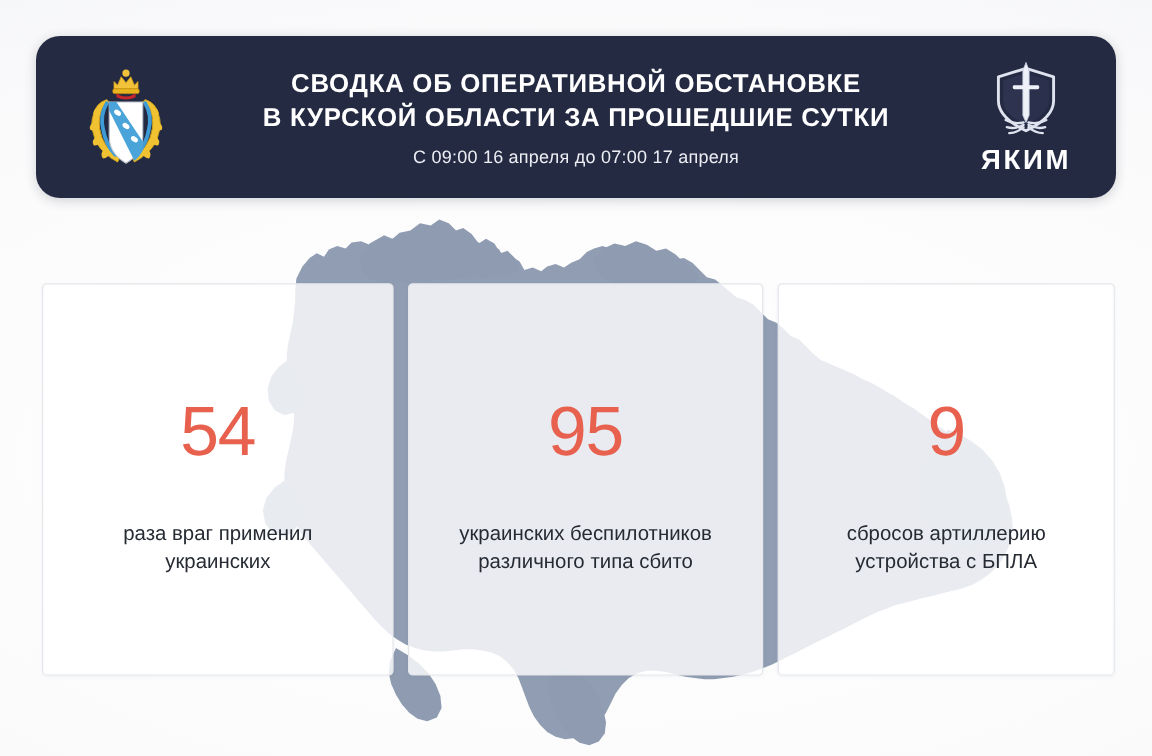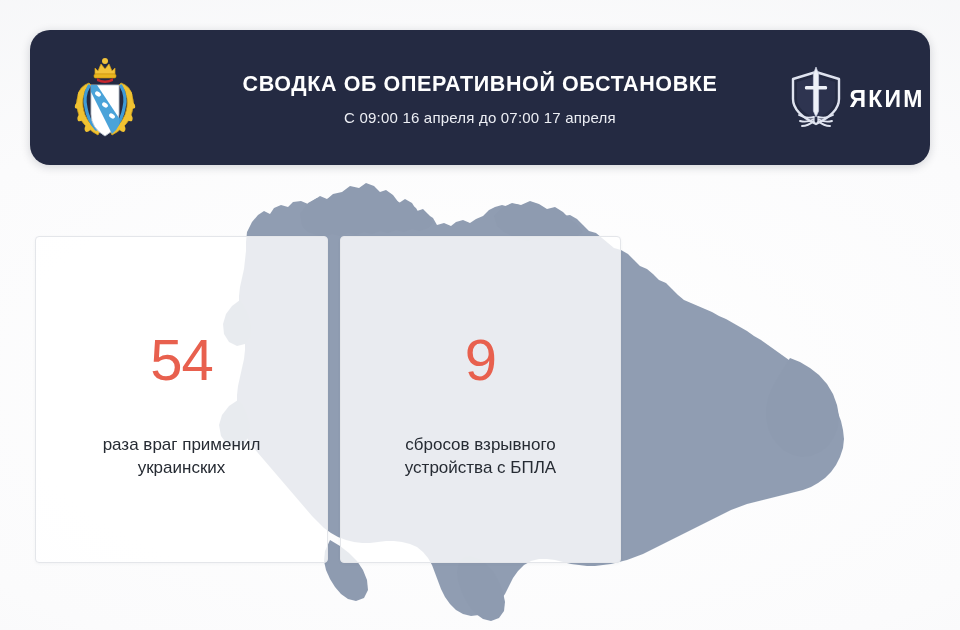--- a/index.html
+++ b/index.html
@@ -54,21 +54,21 @@
     height: 100%;
     display: flex;
     align-items: center;
     justify-content: center;
   }
   .logo-slot {
     width: 150px;
     min-width: 150px;
     height: 100%;
     display: flex;
-    flex-direction: row;
+    flex-direction: column;
     align-items: center;
     justify-content: center;
     gap: 2px;
   }
   .title-slot {
     flex: 1 1 auto;
     display: flex;
     flex-direction: column;
     align-items: center;
     justify-content: center;
@@ -270,20 +270,21 @@
           <g fill="#ffffff">
             <ellipse cx="29" cy="42" rx="3.2" ry="2.1" transform="rotate(35 29 42)"></ellipse>
             <ellipse cx="36" cy="53" rx="3.2" ry="2.1" transform="rotate(35 36 53)"></ellipse>
             <ellipse cx="43" cy="64" rx="3.2" ry="2.1" transform="rotate(35 43 64)"></ellipse>
           </g>
         </svg>
       </div>
 
       <div class="title-slot">
         <div class="title-line">СВОДКА ОБ ОПЕРАТИВНОЙ ОБСТАНОВКЕ</div>
+        <div class="title-line">В КУРСКОЙ ОБЛАСТИ ЗА ПРОШЕДШИЕ СУТКИ</div>
         <div class="subtitle-line">С 09:00 16 апреля до 07:00 17 апреля</div>
       </div>
 
       <div class="logo-slot">
         <svg width="62" height="66" viewBox="0 0 62 66" xmlns="http://www.w3.org/2000/svg" aria-hidden="true">
 
           <path d="M31 7 L54 14 L54 34 Q54 48 31 59 Q8 48 8 34 L8 14 Z" fill="none" stroke="#dfe3ef" stroke-width="2.4" stroke-linejoin="round"></path>
 
           <path d="M31 11 L50 17 L50 34 Q50 45 31 54 Z" fill="#2d3450" opacity="0.75"></path>
           <path d="M31 11 L12 17 L12 34 Q12 45 31 54 Z" fill="#353c5a" opacity="0.6"></path>
@@ -306,24 +307,31 @@
   <div class="cards-row">
 
     <div class="stat-card c1">
       <div class="stat-number">54</div>
       <div class="stat-caption">
         <span>раза враг применил</span><br>
         <span>украинских</span>
       </div>
     </div>
 
+    <div class="stat-card c2">
+      <div class="stat-number">95</div>
+      <div class="stat-caption">
+        <span>украинских беспилотников</span><br>
+        <span>различного типа сбито</span>
+      </div>
+    </div>
 
     <div class="stat-card c3">
       <div class="stat-number">9</div>
       <div class="stat-caption">
-        <span>сбросов взрывного</span><br>
+        <span>сбросов артиллерию</span><br>
         <span>устройства с БПЛА</span>
       </div>
     </div>
 
   </div>
 
 </div>
 
 </body></html>

